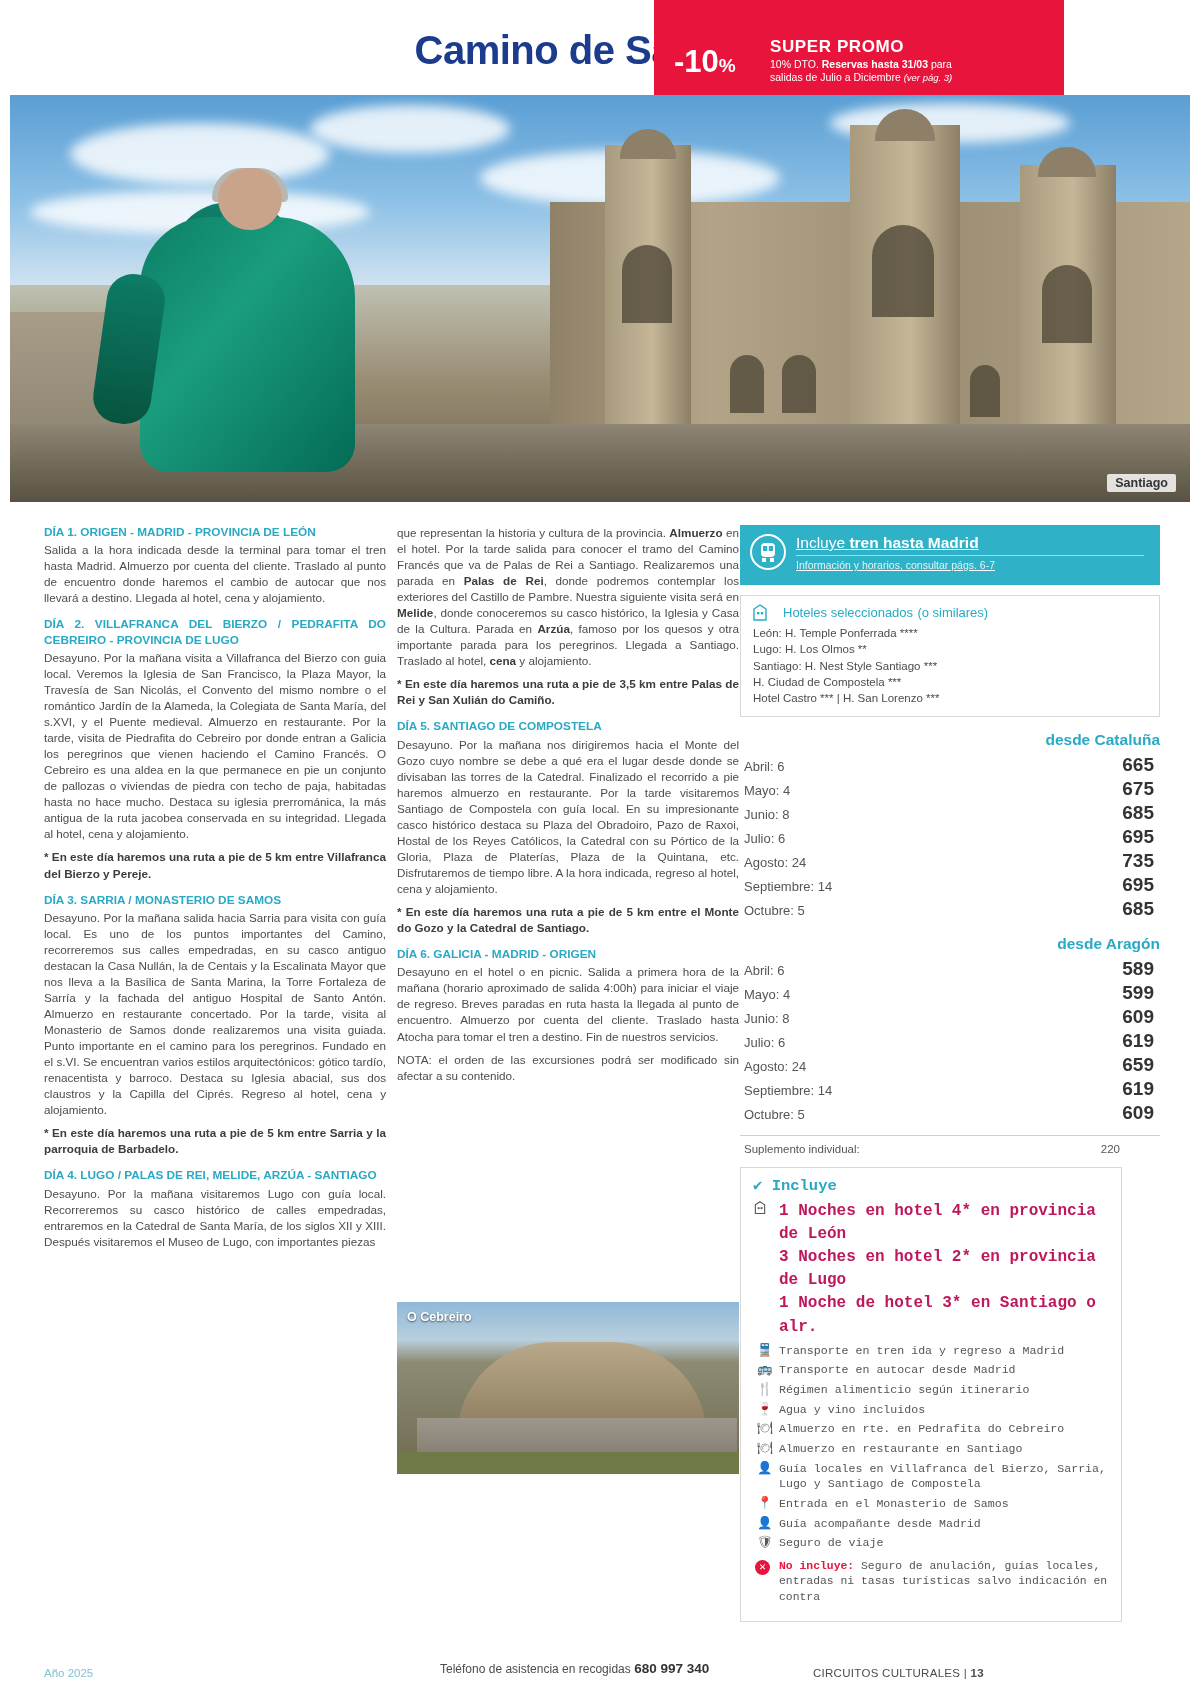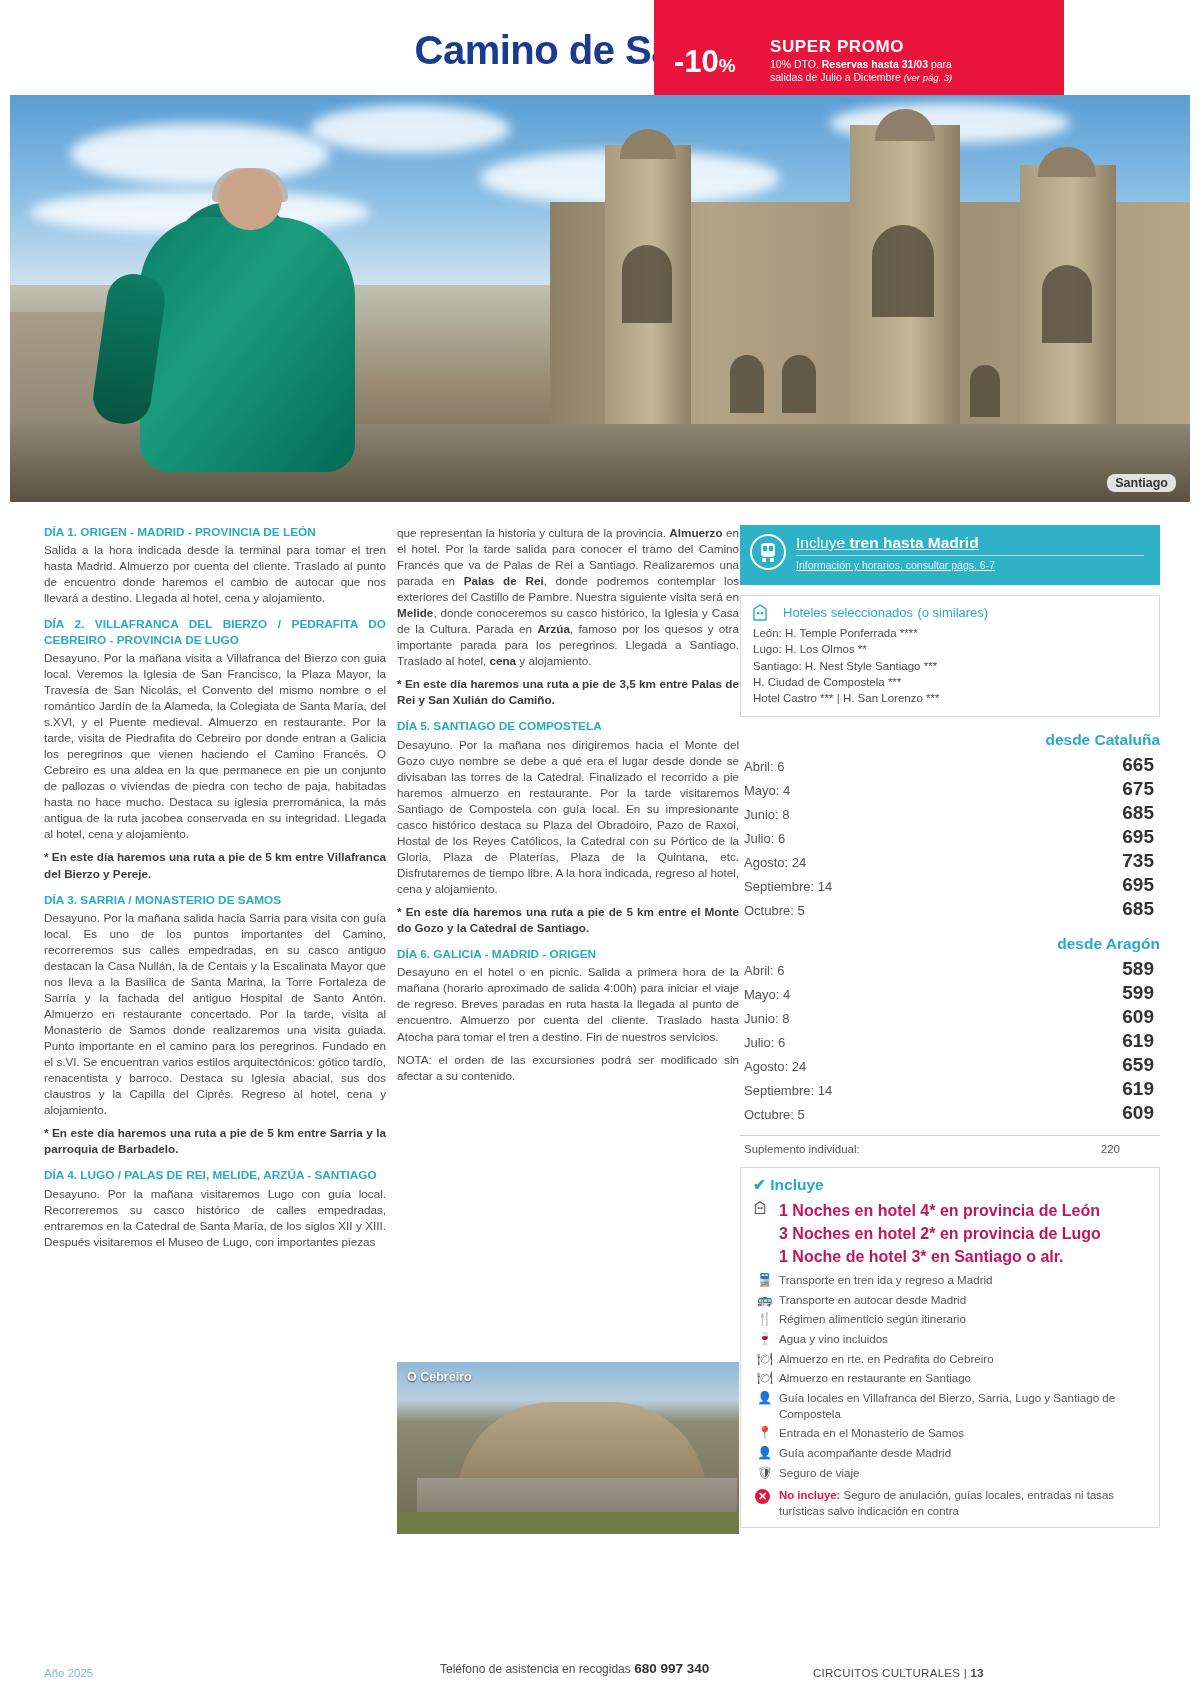--- a/index.html
+++ b/index.html
@@ -105,21 +105,21 @@
     background:linear-gradient(to bottom,#8e8574 0%, #6e6655 60%, #595143 100%);
   }
   .stone-wall {
     position:absolute; left:0; bottom:40px; width:210px; height:150px;
     background:linear-gradient(to bottom,#a79d89,#8b826f);
   }
   .hero-caption {
     position:absolute; right:14px; bottom:10px;
     background:rgba(255,255,255,0.82); color:#333;
     font-size:12.5px; font-weight:bold;
-    padding:2px 8px; border-radius:8px;
+    padding:2px 8px; border-radius:2px;
   }
 
   
   .col { position:absolute; top:525px; width:342px; }
   .col1 { left:44px; }
   .col2 { left:397px; }
   .col-inner { font-size:11.7px; color:#4c4c4c; line-height:1.37; text-align:justify; }
   .day-head {
     font-size:11.8px; font-weight:bold; color:#2aa9c4;
     margin:11px 0 2px 0; line-height:1.3;
@@ -176,22 +176,22 @@
   .price-row .val { font-size:19px; font-weight:bold; color:#333; }
 
   .supl {
     display:flex; justify-content:space-between;
     border-top:1px solid #cfcfcf;
     margin-top:10px; padding:7px 40px 0 4px;
     font-size:11.5px; color:#555;gap:9px;
   }
 
   .incl-box {
-    position:relative; width:420px; margin-top:12px;
-    border:1px solid #d8d8d8; padding:8px 12px 8px 12px;
+    position:relative; width:382px; margin-top:12px;
+    border:1px solid #d8d8d8; padding:8px 12px 16px 12px;font-family:Liberation Mono, monospace;
   }
   .incl-title {
     font-size:15.5px; font-weight:bold; color:#2aa9c4; margin-bottom:5px;
   }
   .incl-head { font-size:16px; font-weight:bold; color:#be185d; line-height:1.45; margin-left:26px; }
   .incl-head-ico { position:absolute; left:12px; top:33px; font-size:14px; color:#555; }
   .incl-item {
     position:relative; font-size:11.6px; color:#555;
     padding-left:26px; line-height:1.35; margin-top:4px;
   }
@@ -202,21 +202,21 @@
   }
   .no-incl .ico {
     position:absolute; left:2px; top:1px; width:15px; height:15px;
     border-radius:50%; background:#e8143c; color:#fff;
     font-size:11px; line-height:15px; text-align:center; font-weight:bold;
   }
   .no-incl b { color:#e8143c; }
 
   
   .photo2 {
-    position:absolute; left:397px; top:1362px; width:342px; height:172px;
+    position:absolute; left:397px; top:1302px; width:342px; height:172px;
     overflow:hidden;
     background:linear-gradient(to bottom,#8fb9d8 0%,#b9cfdd 22%,#8d8b74 35%,#6f6a50 100%);
   }
   .p2-roof {
     position:absolute; left:60px; top:40px; width:250px; height:96px;
     background:linear-gradient(to bottom,#b9a98a,#8a7a5d);
     border-radius:120px 120px 0 0;
   }
   .p2-wall {
     position:absolute; left:20px; bottom:0; width:320px; height:56px;

